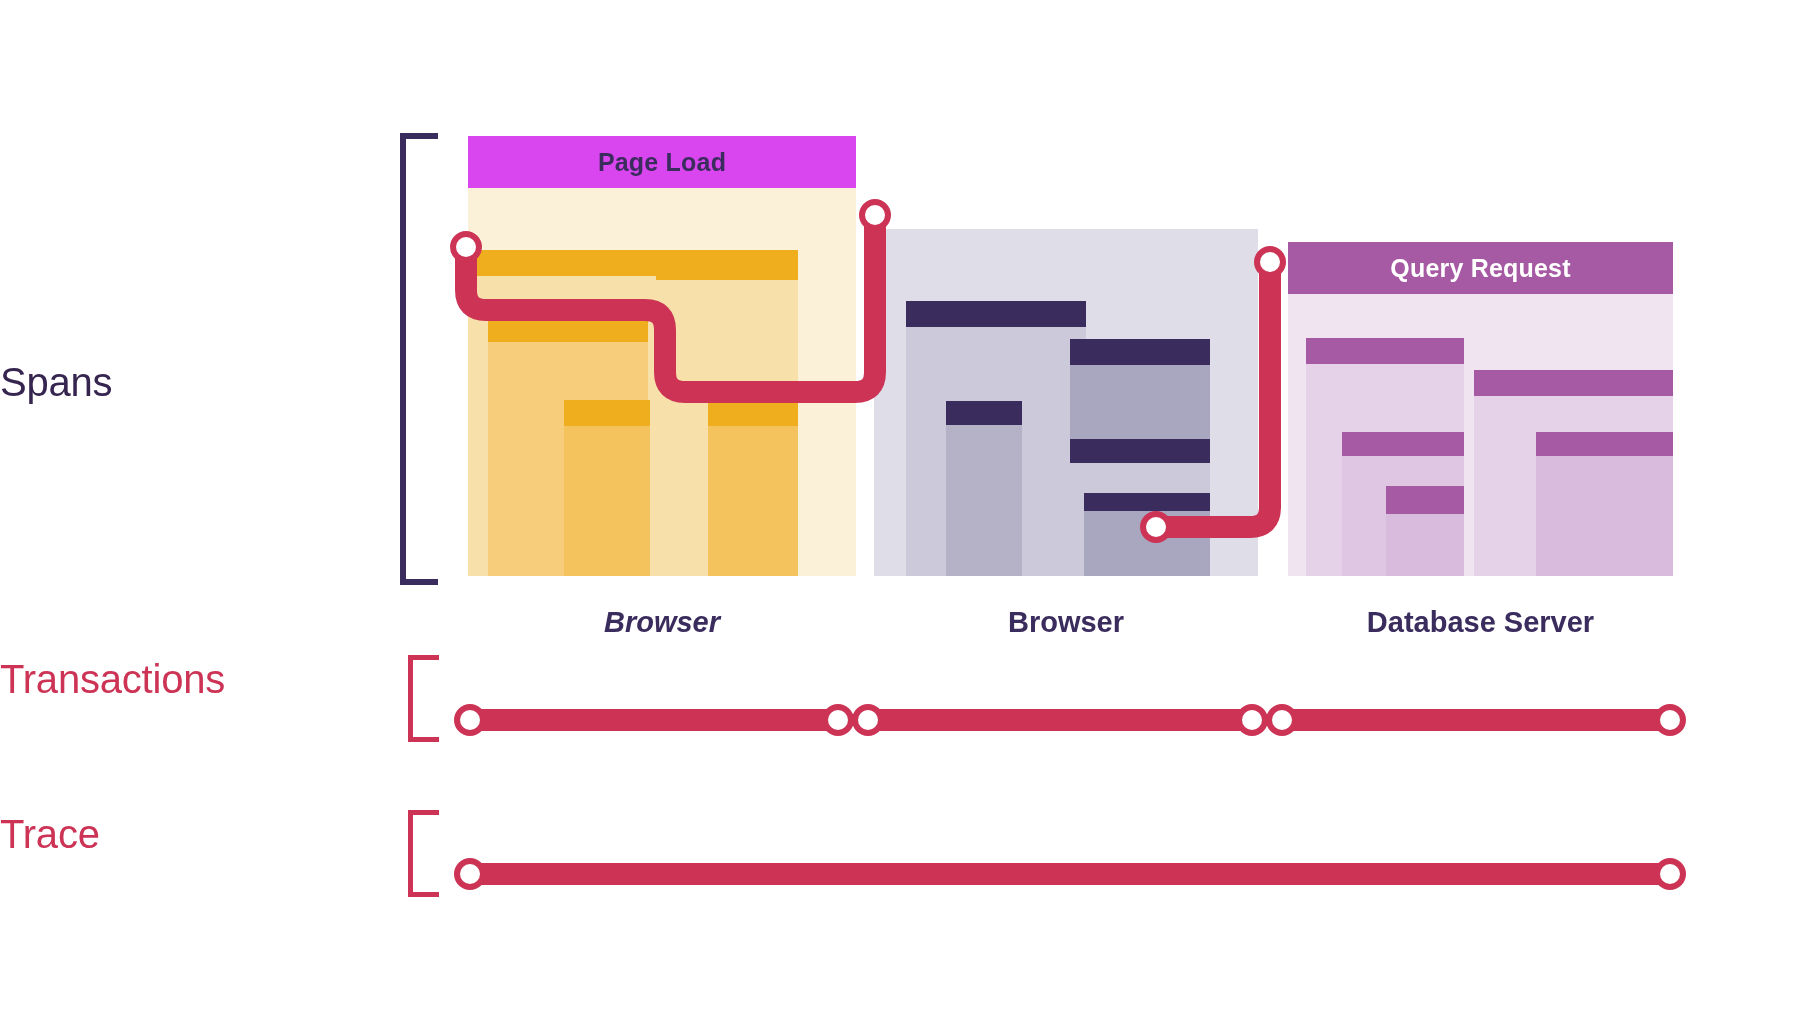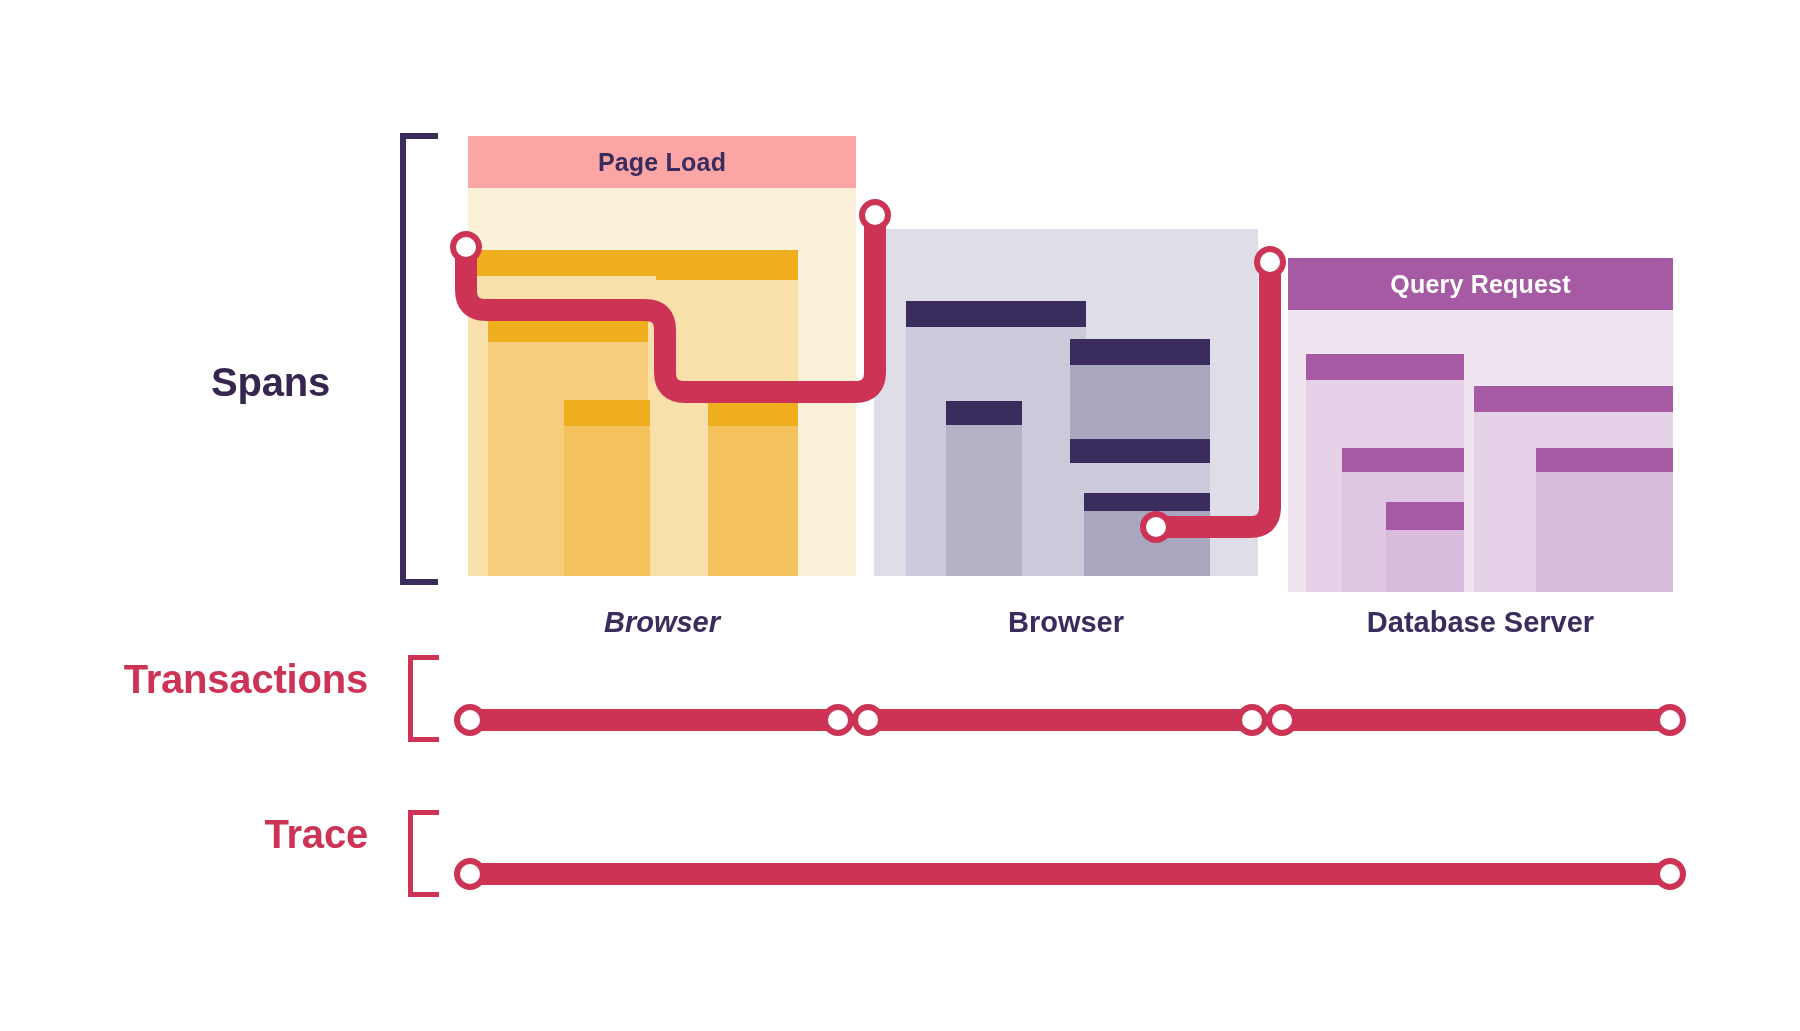--- a/index.html
+++ b/index.html
@@ -6,22 +6,22 @@
   body{
     width:1800px;height:1031px;
     font-family:"Liberation Sans", sans-serif;
     position:relative;overflow:hidden;
   }
   #stage{position:absolute;left:0;top:0;width:1800px;height:1031px;}
 
   
   .row-label{
     position:absolute;
-    font-weight:bold;
-    text-align:right;
+    font-weight:normal;
+    text-align:left;
     letter-spacing:-0.2px;
     white-space:nowrap;
   }
   #label-spans{
     left:0;width:330px;top:360px;
     font-size:40px;color:#36254f;
   }
   #label-transactions{
     left:0;width:368px;top:657px;
     font-size:40px;color:#cc3355;
@@ -57,30 +57,30 @@
     display:flex;align-items:center;justify-content:center;
     font-size:25px;font-weight:bold;letter-spacing:0.2px;
   }
   .service-body{position:absolute;left:0;width:100%;}
   .bar{position:absolute;}
   .bar-head{position:absolute;left:0;top:0;width:100%;}
   .bar-body{position:absolute;left:0;width:100%;}
 
   
   #svc-browser{left:468px;top:136px;width:388px;height:440px;}
-  #svc-browser .service-title{background:#fca5a5;color:#3b2c5e;}
+  #svc-browser .service-title{background:#d946ef;color:#3b2c5e;}
   #svc-browser .service-body{top:52px;height:388px;background:#fbf1d8;}
 
   
   #svc-backend{left:874px;top:177px;width:384px;height:399px;}
   #svc-backend .service-title{background:#3b2c5e;color:#ffffff;}
   #svc-backend .service-body{top:52px;height:347px;background:#dedde8;}
 
   
-  #svc-database{left:1288px;top:258px;width:385px;height:334px;}
+  #svc-database{left:1288px;top:242px;width:385px;height:334px;}
   #svc-database .service-title{background:#a75aa4;color:#ffffff;}
   #svc-database .service-body{top:52px;height:282px;background:#f1e4f1;}
 
   
   .service-caption{
     position:absolute;text-align:center;
     font-size:29px;font-weight:bold;color:#3b2c5e;
     top:606px;
   }
   #caption-browser{left:468px;width:388px;font-style:italic;}

